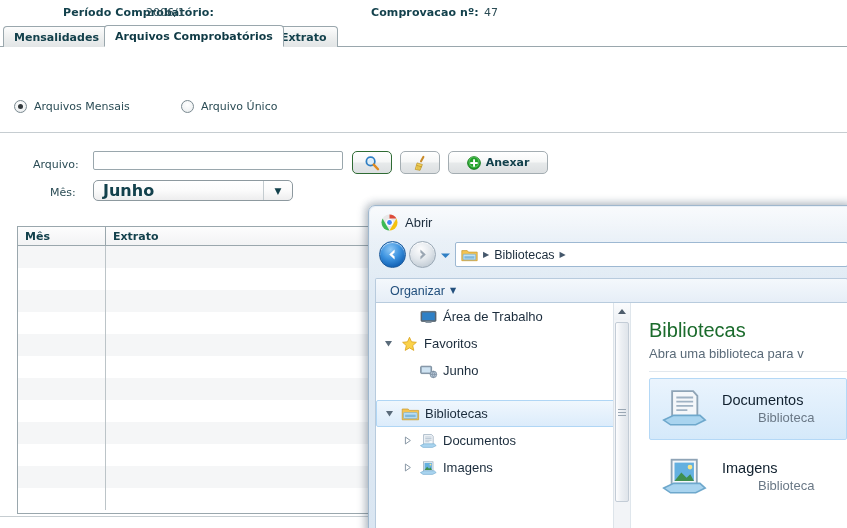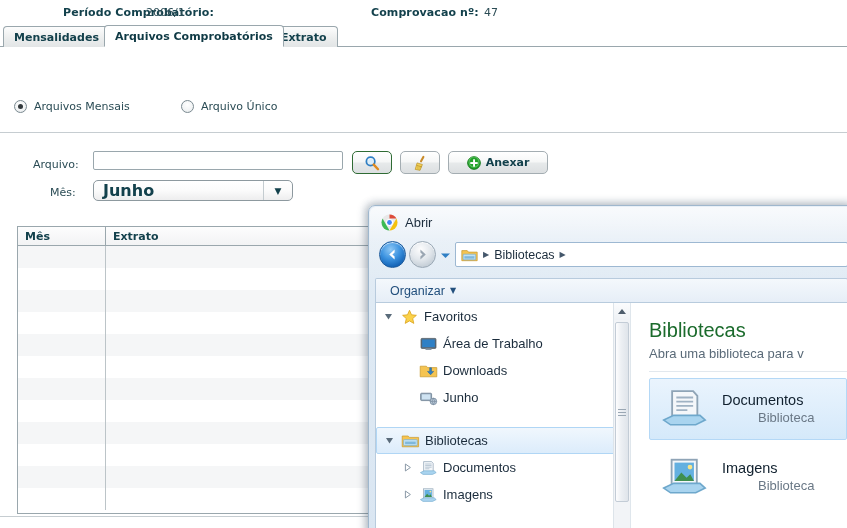--- a/index.html
+++ b/index.html
@@ -405,47 +405,39 @@
   <div id="toolbar">
     <div id="btn-organizar">
       <span class="tb-text">Organizar</span>
       <span class="tb-caret">▼</span>
     </div>
   </div>
 
   <div id="body">
     <div id="navpane">
       <div id="tree-host">
-          <div class="tree-item lvl0">
-            <span class="tw">
-              <svg width="9" height="9" viewBox="0 0 9 9">
-                <path d="M1 2 L8 2 L4.5 7.5 Z" fill="#5a6b7a"></path>
-              </svg>
-            </span>
-            <span class="ticon"><svg viewBox="0 0 19 16" width="19" height="16">
-                <path d="M9.5 1.3 L11.5 5.8 L16.4 6.3 L12.7 9.6 L13.8 14.4 L9.5 11.9 L5.2 14.4 L6.3 9.6 L2.6 6.3 L7.5 5.8 Z" fill="#fbd24a" stroke="#d9a21c" stroke-width=".8"></path>
-              </svg></span>
-            <span>Favoritos</span>
-          </div>
           <div class="tree-item lvl1">
             <span class="tw"></span>
             <span class="ticon"><svg viewBox="0 0 19 16" width="19" height="16">
                 <rect x="2" y="2.4" width="15" height="10" rx="1" fill="#5d6e7e" stroke="#42505c" stroke-width=".7"></rect>
                 <rect x="3.2" y="3.5" width="12.6" height="7.6" fill="#2e80c6"></rect>
                 <rect x="6.5" y="12.4" width="6" height="1.6" fill="#8795a2"></rect>
               </svg></span>
             <span>Área de Trabalho</span>
           </div>
-          <div class="tree-item lvl1">
-            <span class="tw"></span>
+          <div class="tree-item lvl0">
+            <span class="tw">
+              <svg width="9" height="9" viewBox="0 0 9 9">
+                <path d="M1 2 L8 2 L4.5 7.5 Z" fill="#5a6b7a"></path>
+              </svg>
+            </span>
             <span class="ticon"><svg viewBox="0 0 19 16" width="19" height="16">
-                <path d="M1.2 3.2 h6.2 l1.2 1.4 h9.2 v9.2 H1.2 Z" fill="#f5c451" stroke="#c79a2c" stroke-width=".7"></path>
-                <path d="M12.5 4.8 v3.6 h2.2 l-3.1 3.4 l-3.1 -3.4 h2.2 v-3.6 Z" fill="#2f7fc4" stroke="#1e5e96" stroke-width=".5"></path>
-              </svg></span>
-            <span>Downloads</span>
+                <path d="M9.5 1.3 L11.5 5.8 L16.4 6.3 L12.7 9.6 L13.8 14.4 L9.5 11.9 L5.2 14.4 L6.3 9.6 L2.6 6.3 L7.5 5.8 Z" fill="#fbd24a" stroke="#d9a21c" stroke-width=".8"></path>
+              </svg></span>
+            <span>Favoritos</span>
           </div>
           <div class="tree-item lvl1">
             <span class="tw"></span>
             <span class="ticon"><svg viewBox="0 0 19 16" width="19" height="16">
                 <rect x="1.6" y="3.2" width="11" height="7.4" rx="1" fill="#8fa3b5" stroke="#62768a" stroke-width=".7"></rect>
                 <rect x="2.8" y="4.3" width="8.6" height="5.2" fill="#cfe3f2"></rect>
                 <circle cx="14.4" cy="11.4" r="3.3" fill="#b9c9d8" stroke="#6f8296" stroke-width=".7"></circle>
                 <path d="M11.1 11.4 h6.6 M14.4 8.1 a5 5 0 0 1 0 6.6 a5 5 0 0 1 0 -6.6" fill="none" stroke="#6f8296" stroke-width=".6"></path>
               </svg></span>
             <span>Junho</span>

